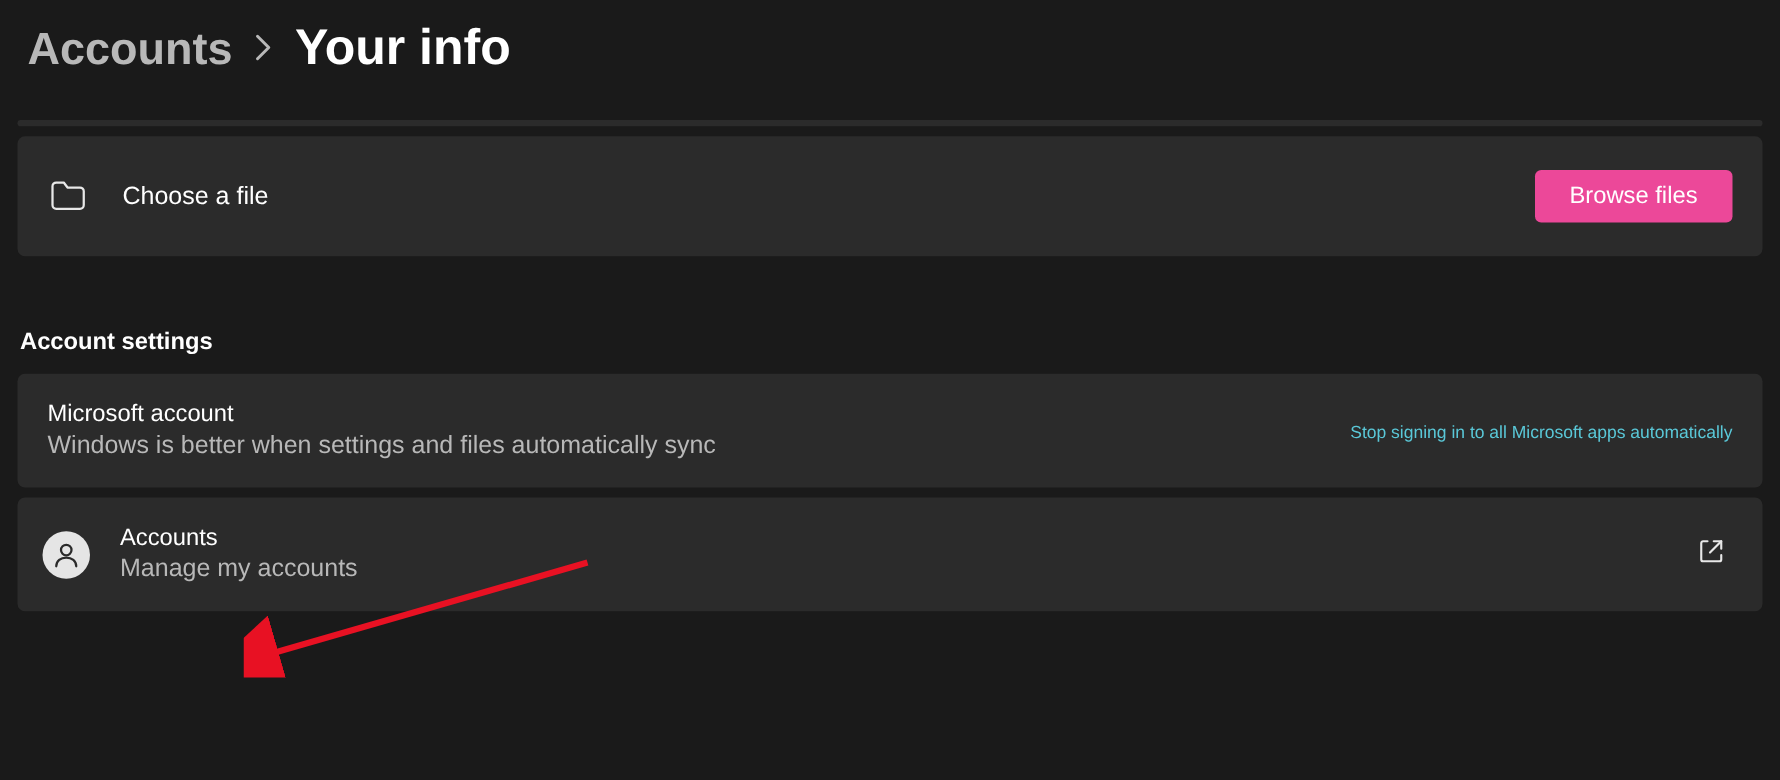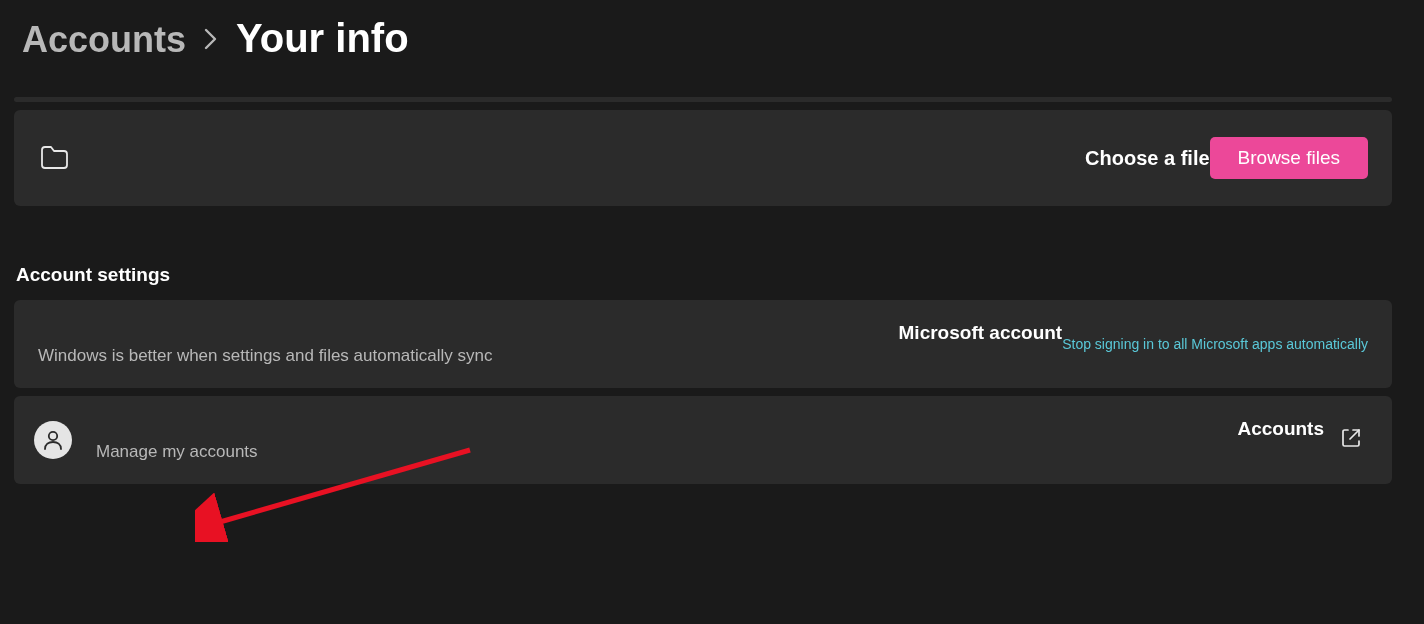--- a/index.html
+++ b/index.html
@@ -6,21 +6,21 @@
     margin: 0;
     padding: 0;
     width: 1424px;
     height: 624px;
     background: #1a1a1a;
     font-family: "Segoe UI", "Segoe UI Variable", sans-serif;
     color: #ffffff;
     overflow: hidden;
   }
   .page {
-    padding: 10px 32px 0 14px;
+    padding: 10px 14px 0 14px;
     box-sizing: border-box;
   }
   .breadcrumb {
     display: flex;
     align-items: baseline;
     gap: 18px;
     margin-top: 8px;
     margin-bottom: 38px;
     padding-left: 8px;
   }
@@ -68,28 +68,27 @@
     color: #e8e8e8;
   }
   .card-titles {
     display: flex;
     flex-direction: column;
     flex: 1;
   }
   .card-title {
     font-size: 19px;
     color: #ffffff;
-    font-weight: 700;
-    text-align: right;
+    font-weight: 400;
   }
   .card-title.single {
     font-size: 20px;
   }
   .card-subtitle {
-    font-size: 17px;
+    font-size: 20px;
     color: #b8b8b8;
     font-weight: 400;
     margin-top: 2px;
   }
   .browse-btn {
     background: #ec4899;
     color: #ffffff;
     border: none;
     border-radius: 5px;
     padding: 10px 28px;

